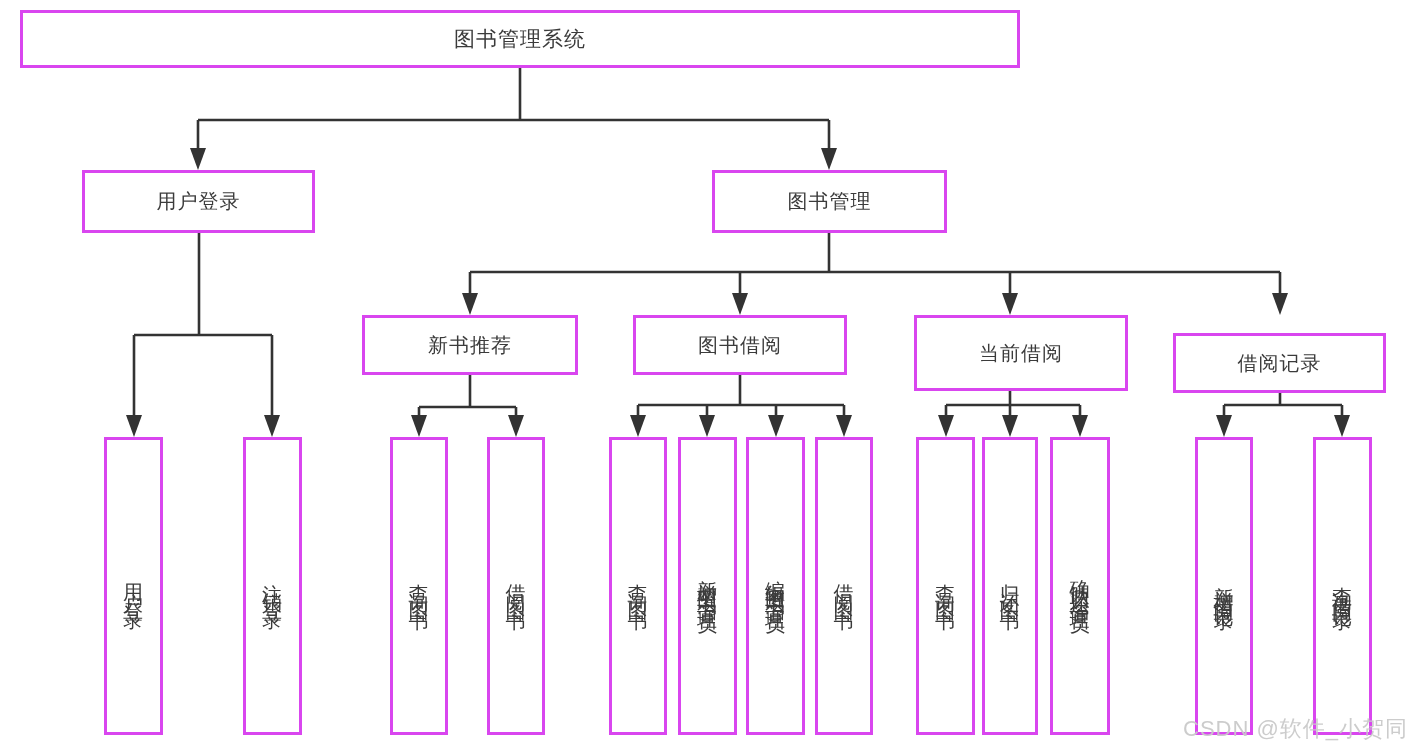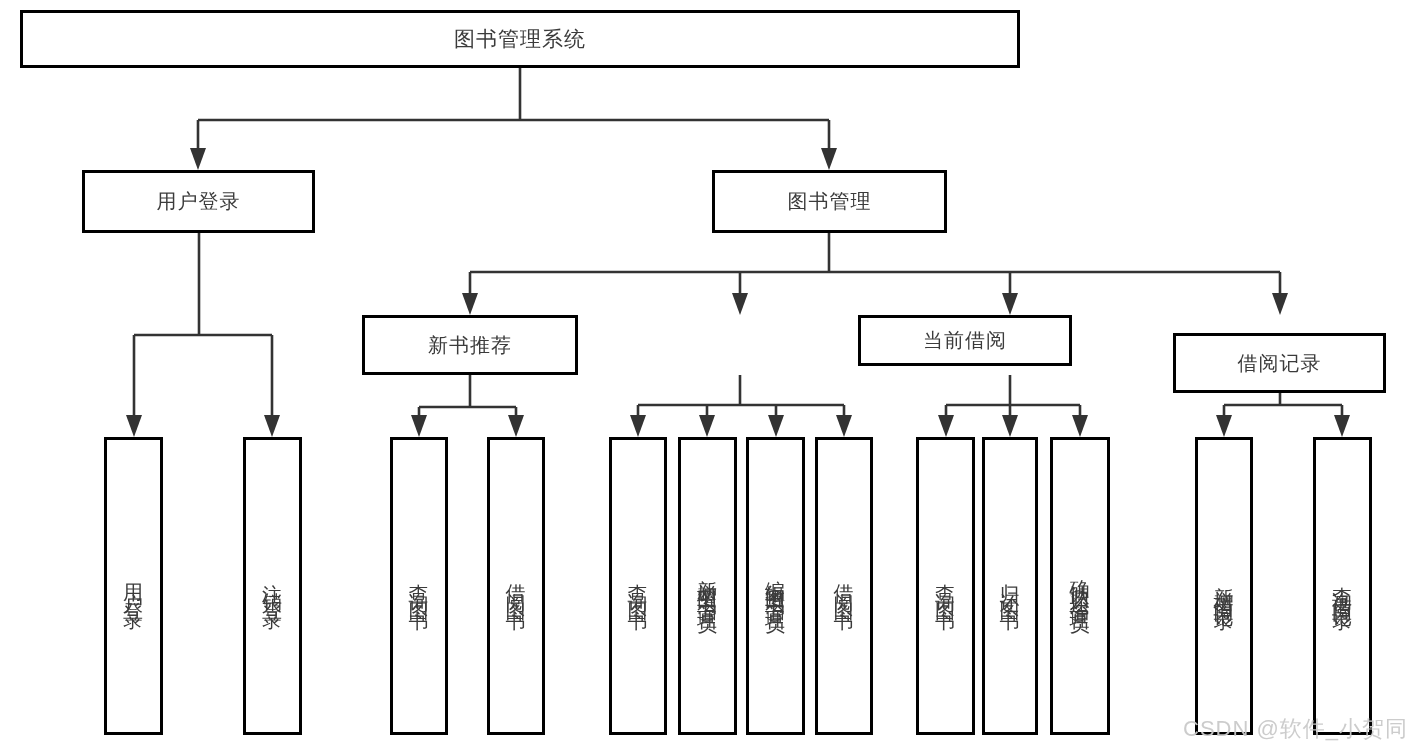--- a/index.html
+++ b/index.html
@@ -27,21 +27,21 @@
     stroke-width: 2.6;
   }
   #connectors polygon {
     fill: #333333;
     stroke: none;
   }
   .node {
     position: absolute;
     box-sizing: border-box;
     background: #ffffff;
-    border: 3px solid #000000;
+    border: 3px solid #d946ef;
     display: flex;
     align-items: center;
     justify-content: center;
     color: #3b3b3b;
     z-index: 2;
   }
   .node.h {
     font-size: 20px;
     letter-spacing: 1px;
   }
@@ -135,21 +135,22 @@
     <line x1="1342" y1="405" x2="1342" y2="417"></line>
     <polygon points="1334,415 1350,415 1342,437"></polygon>
   </svg>
 
   <div class="node h root" style="left:20px; top:10px; width:1000px; height:58px;">图书管理系统</div>
 
   <div class="node h" style="left:82px; top:170px; width:233px; height:63px;">用户登录</div>
   <div class="node h" style="left:712px; top:170px; width:235px; height:63px;">图书管理</div>
 
   <div class="node h" style="left:362px; top:315px; width:216px; height:60px;">新书推荐</div>
-  <div class="node h" style="left:858px; top:315px; width:214px; height:51px;text-align:center;">当前借阅</div>
+  <div class="node h" style="left:633px; top:315px; width:214px; height:60px;">图书借阅</div>
+  <div class="node h" style="left:914px; top:315px; width:214px; height:76px;text-align:center;">当前借阅</div>
   <div class="node h" style="left:1173px; top:333px; width:213px; height:60px;">借阅记录</div>
 
   <div class="node v" style="left:104px; top:437px; width:59px; height:298px;">用户登录</div>
   <div class="node v" style="left:243px; top:437px; width:59px; height:298px;">注销登录</div>
 
   <div class="node v" style="left:390px; top:437px; width:58px; height:298px;">查询图书</div>
   <div class="node v" style="left:487px; top:437px; width:58px; height:298px;">借阅图书</div>
 
   <div class="node v" style="left:609px; top:437px; width:58px; height:298px;">查询图书</div>
   <div class="node v long" style="left:678px; top:437px; width:59px; height:298px;">新增图书（管理员）</div>

